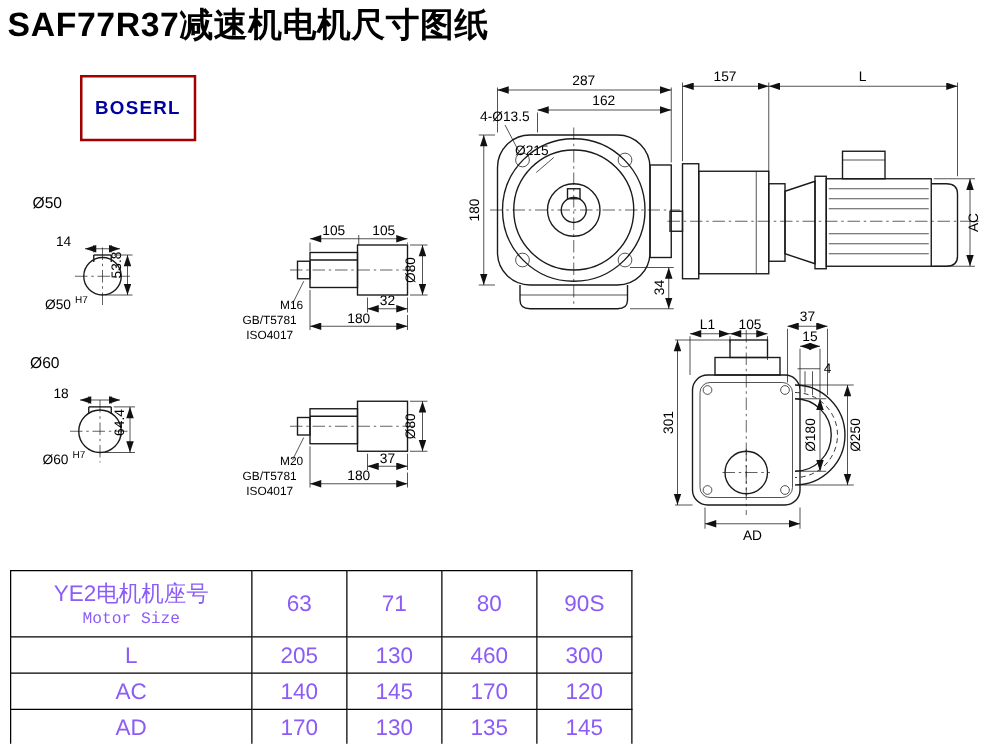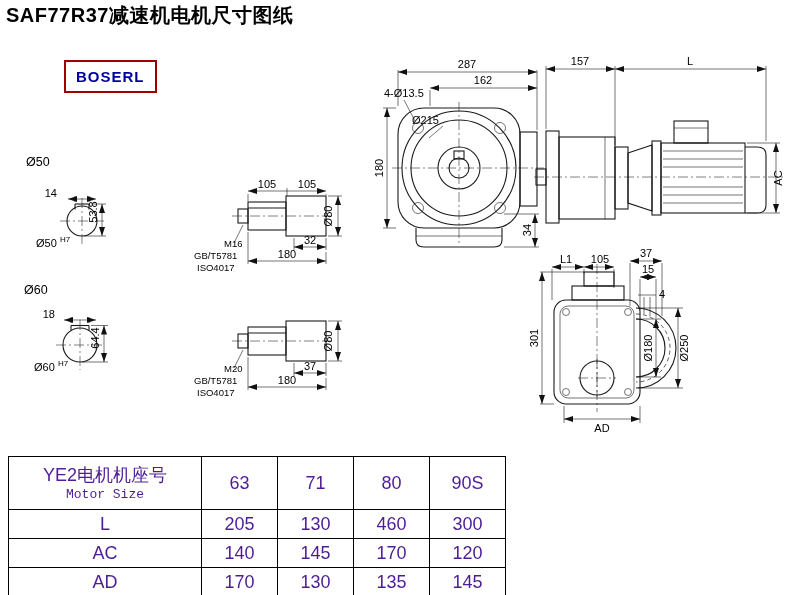--- a/index.html
+++ b/index.html
@@ -1,31 +1,31 @@
 <!DOCTYPE html>
 <html><head>
 <meta charset="utf-8">
 <style>
   * { margin:0; padding:0; box-sizing:border-box; }
   html,body { background:#fff; }
   body { width:800px; height:595px; font-family:"Liberation Sans",sans-serif; position:relative; overflow:hidden; }
   .page { position:relative; width:800px; height:595px; background:#fff; }
-  .title { position:absolute; top:2px; left:6px; font-size:20px; font-weight:bold; color:#000; letter-spacing:0.5px; white-space:nowrap; }
-  .logo { position:absolute; top:60px; left:64px; border:2px solid #a00000; color:#0000a0; font-weight:bold; font-size:15px; padding:6px 10px; letter-spacing:1px; background:#fff; }
+  .title { position:absolute; top:2px; left:6px; font-size:27px; font-weight:bold; color:#000; letter-spacing:0.5px; white-space:nowrap; }
+  .logo { position:absolute; top:60px; left:64px; border:2px solid #a00000; color:#0000a0; font-weight:bold; font-size:15px; padding:16px 10px; letter-spacing:1px; background:#fff; }
   svg.draw { position:absolute; top:0; left:0; }
   .ln  { stroke:#1a1a1a; stroke-width:1.1; fill:none; }
   .tn  { stroke:#1a1a1a; stroke-width:0.6; fill:none; }
   .cl  { stroke:#1a1a1a; stroke-width:0.55; stroke-dasharray:10 3 2 3; fill:none; }
   .dsh { stroke:#1a1a1a; stroke-width:0.7; stroke-dasharray:4 3; fill:none; }
   text.d  { font-size:11px; fill:#000; }
   text.s  { font-size:9.5px; fill:#000; }
   text.lb { font-size:12.5px; fill:#000; }
   text.sup{ font-size:8px; fill:#000; }
   table.dim-table { position:absolute; left:8px; top:456px; border-collapse:collapse; table-layout:fixed; background:#fff; }
-  .dim-table td, .dim-table th { border:1px solid #000; text-align:center; vertical-align:middle; color:#4c1d95; font-weight:normal; }
+  .dim-table td, .dim-table th { border:1px solid #000; text-align:center; vertical-align:middle; color:#8b5cf6; font-weight:normal; }
   .dim-table .c0 { width:193px; } .dim-table .c { width:76px; }
   .dim-table tr.hdr { height:53px; font-size:18px; }
   .dim-table tr.r { height:29px; font-size:18px; }
   .dim-table .cn { font-size:18px; line-height:1.3; }
   .dim-table .en { font-size:13px; font-family:"Liberation Mono",monospace; line-height:1.2; }
 </style>
 </head>
 <body>
 
 <div class="page">

